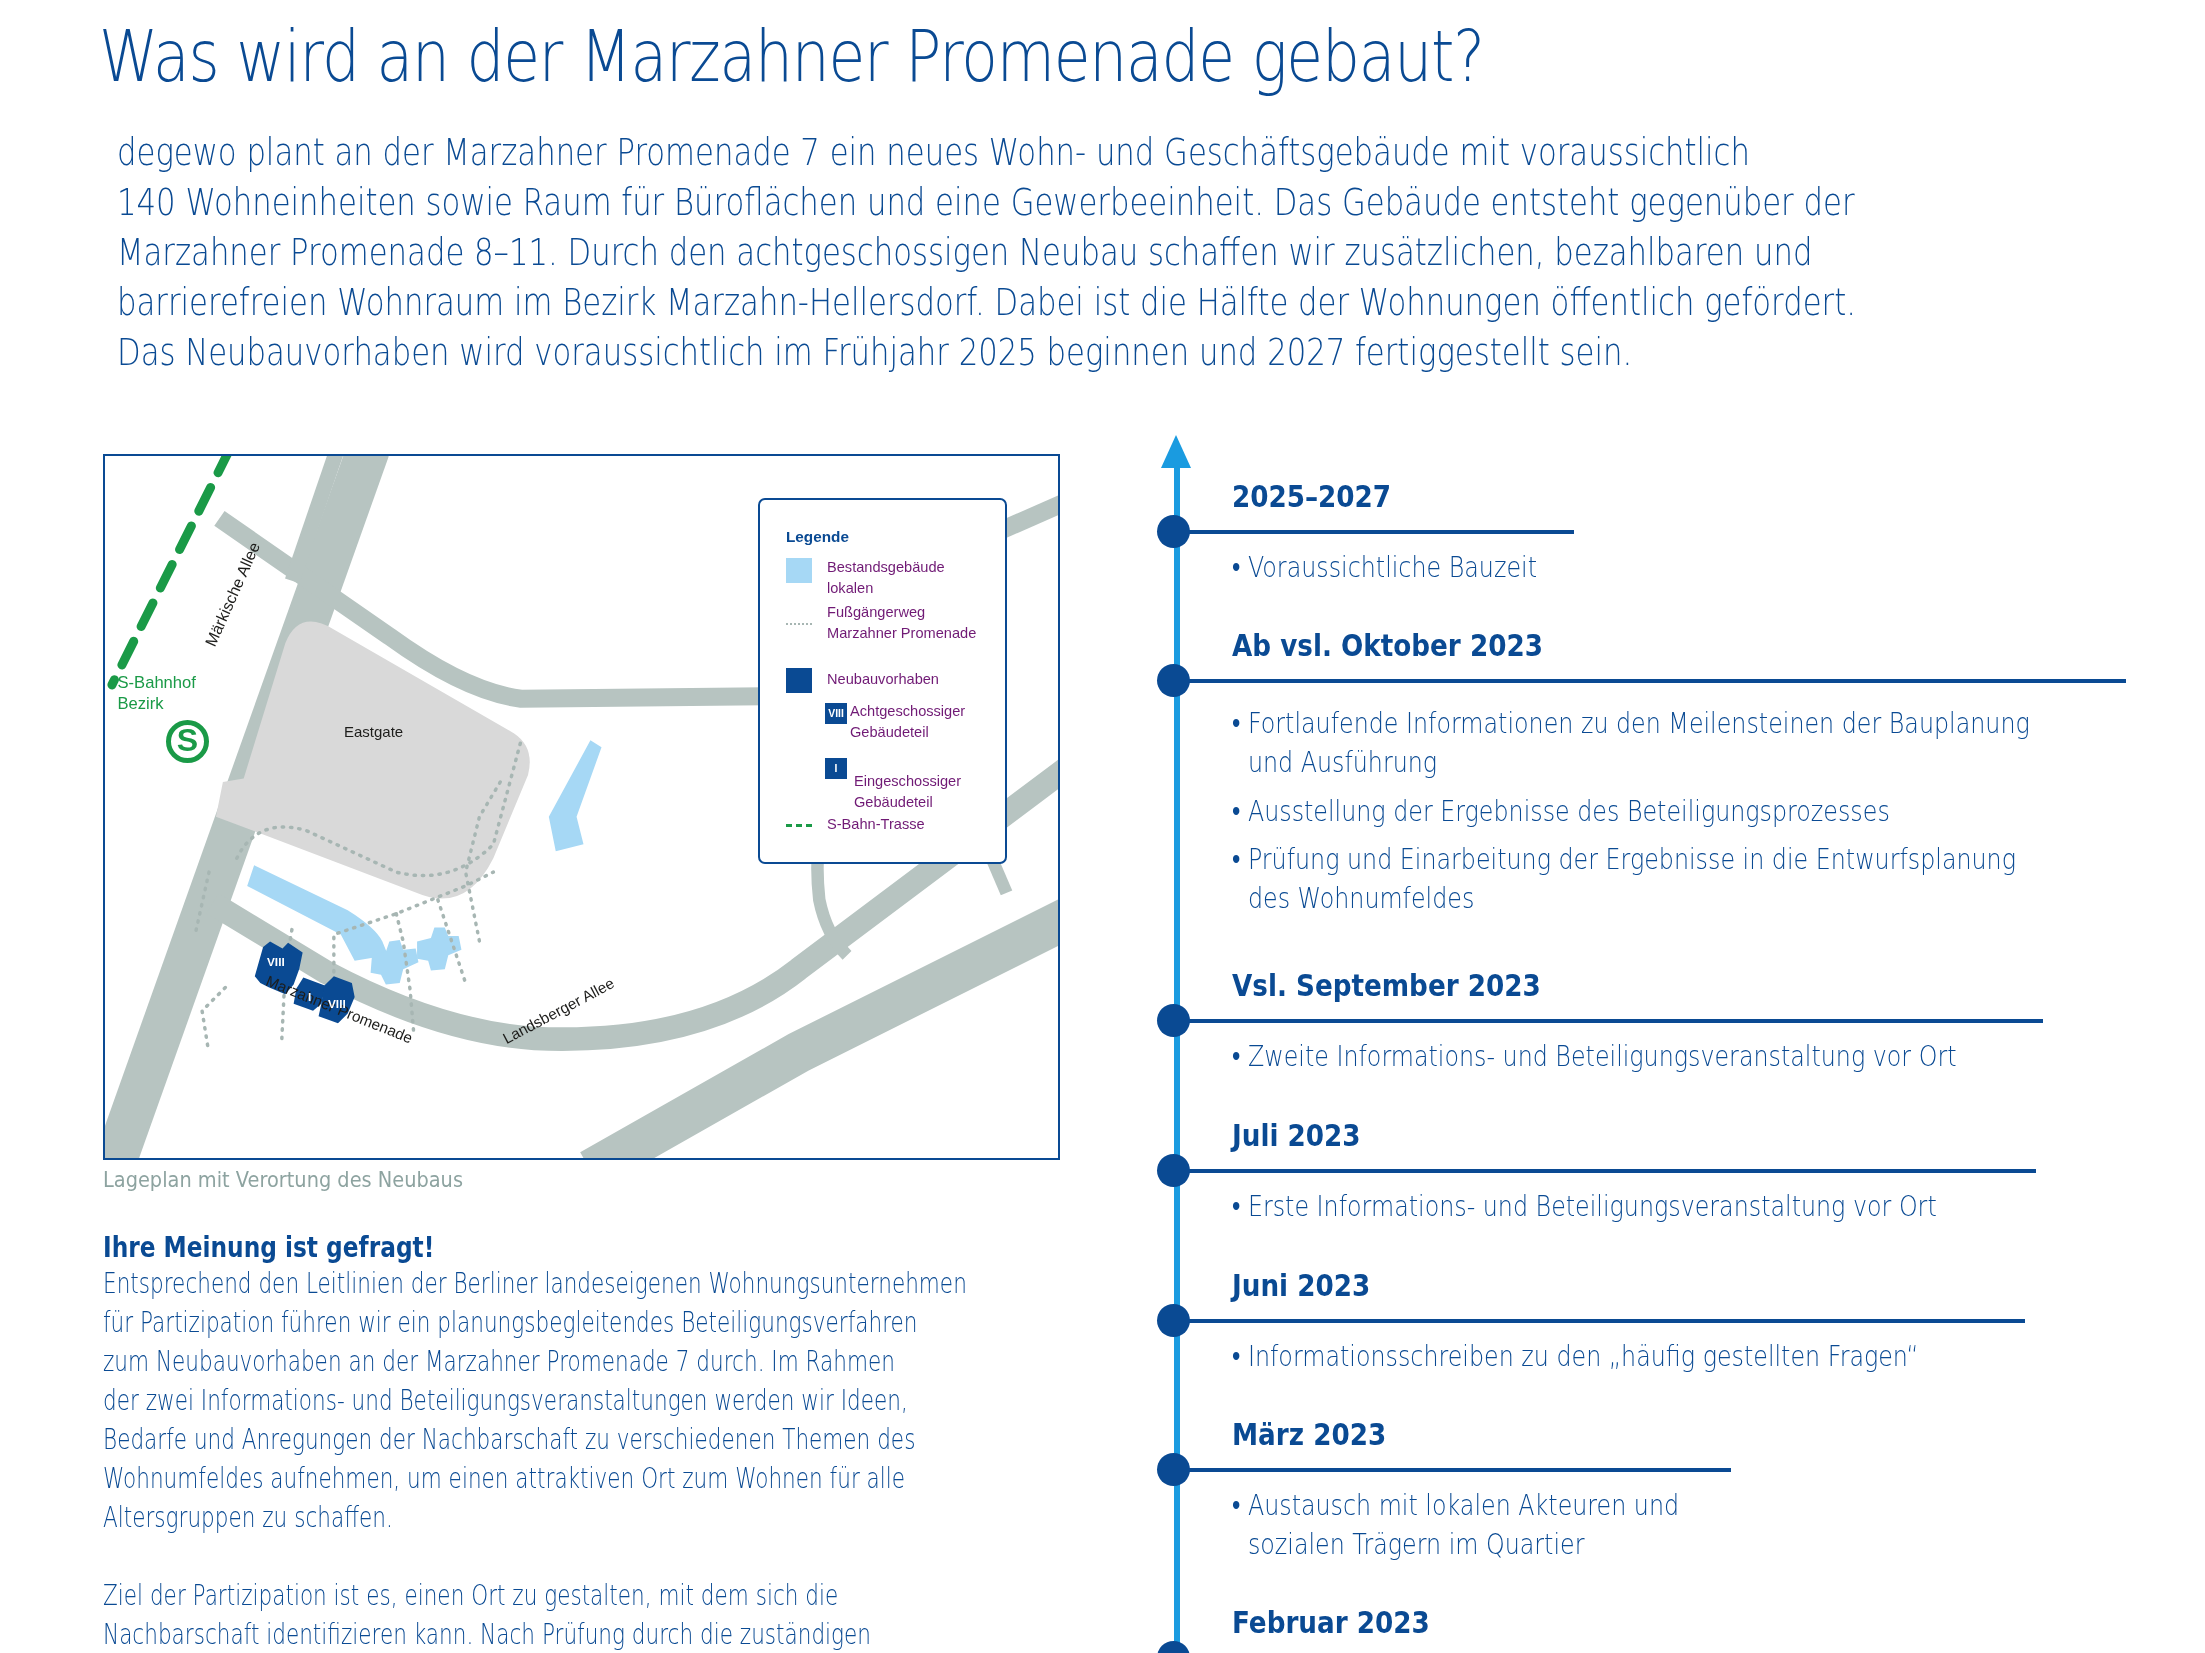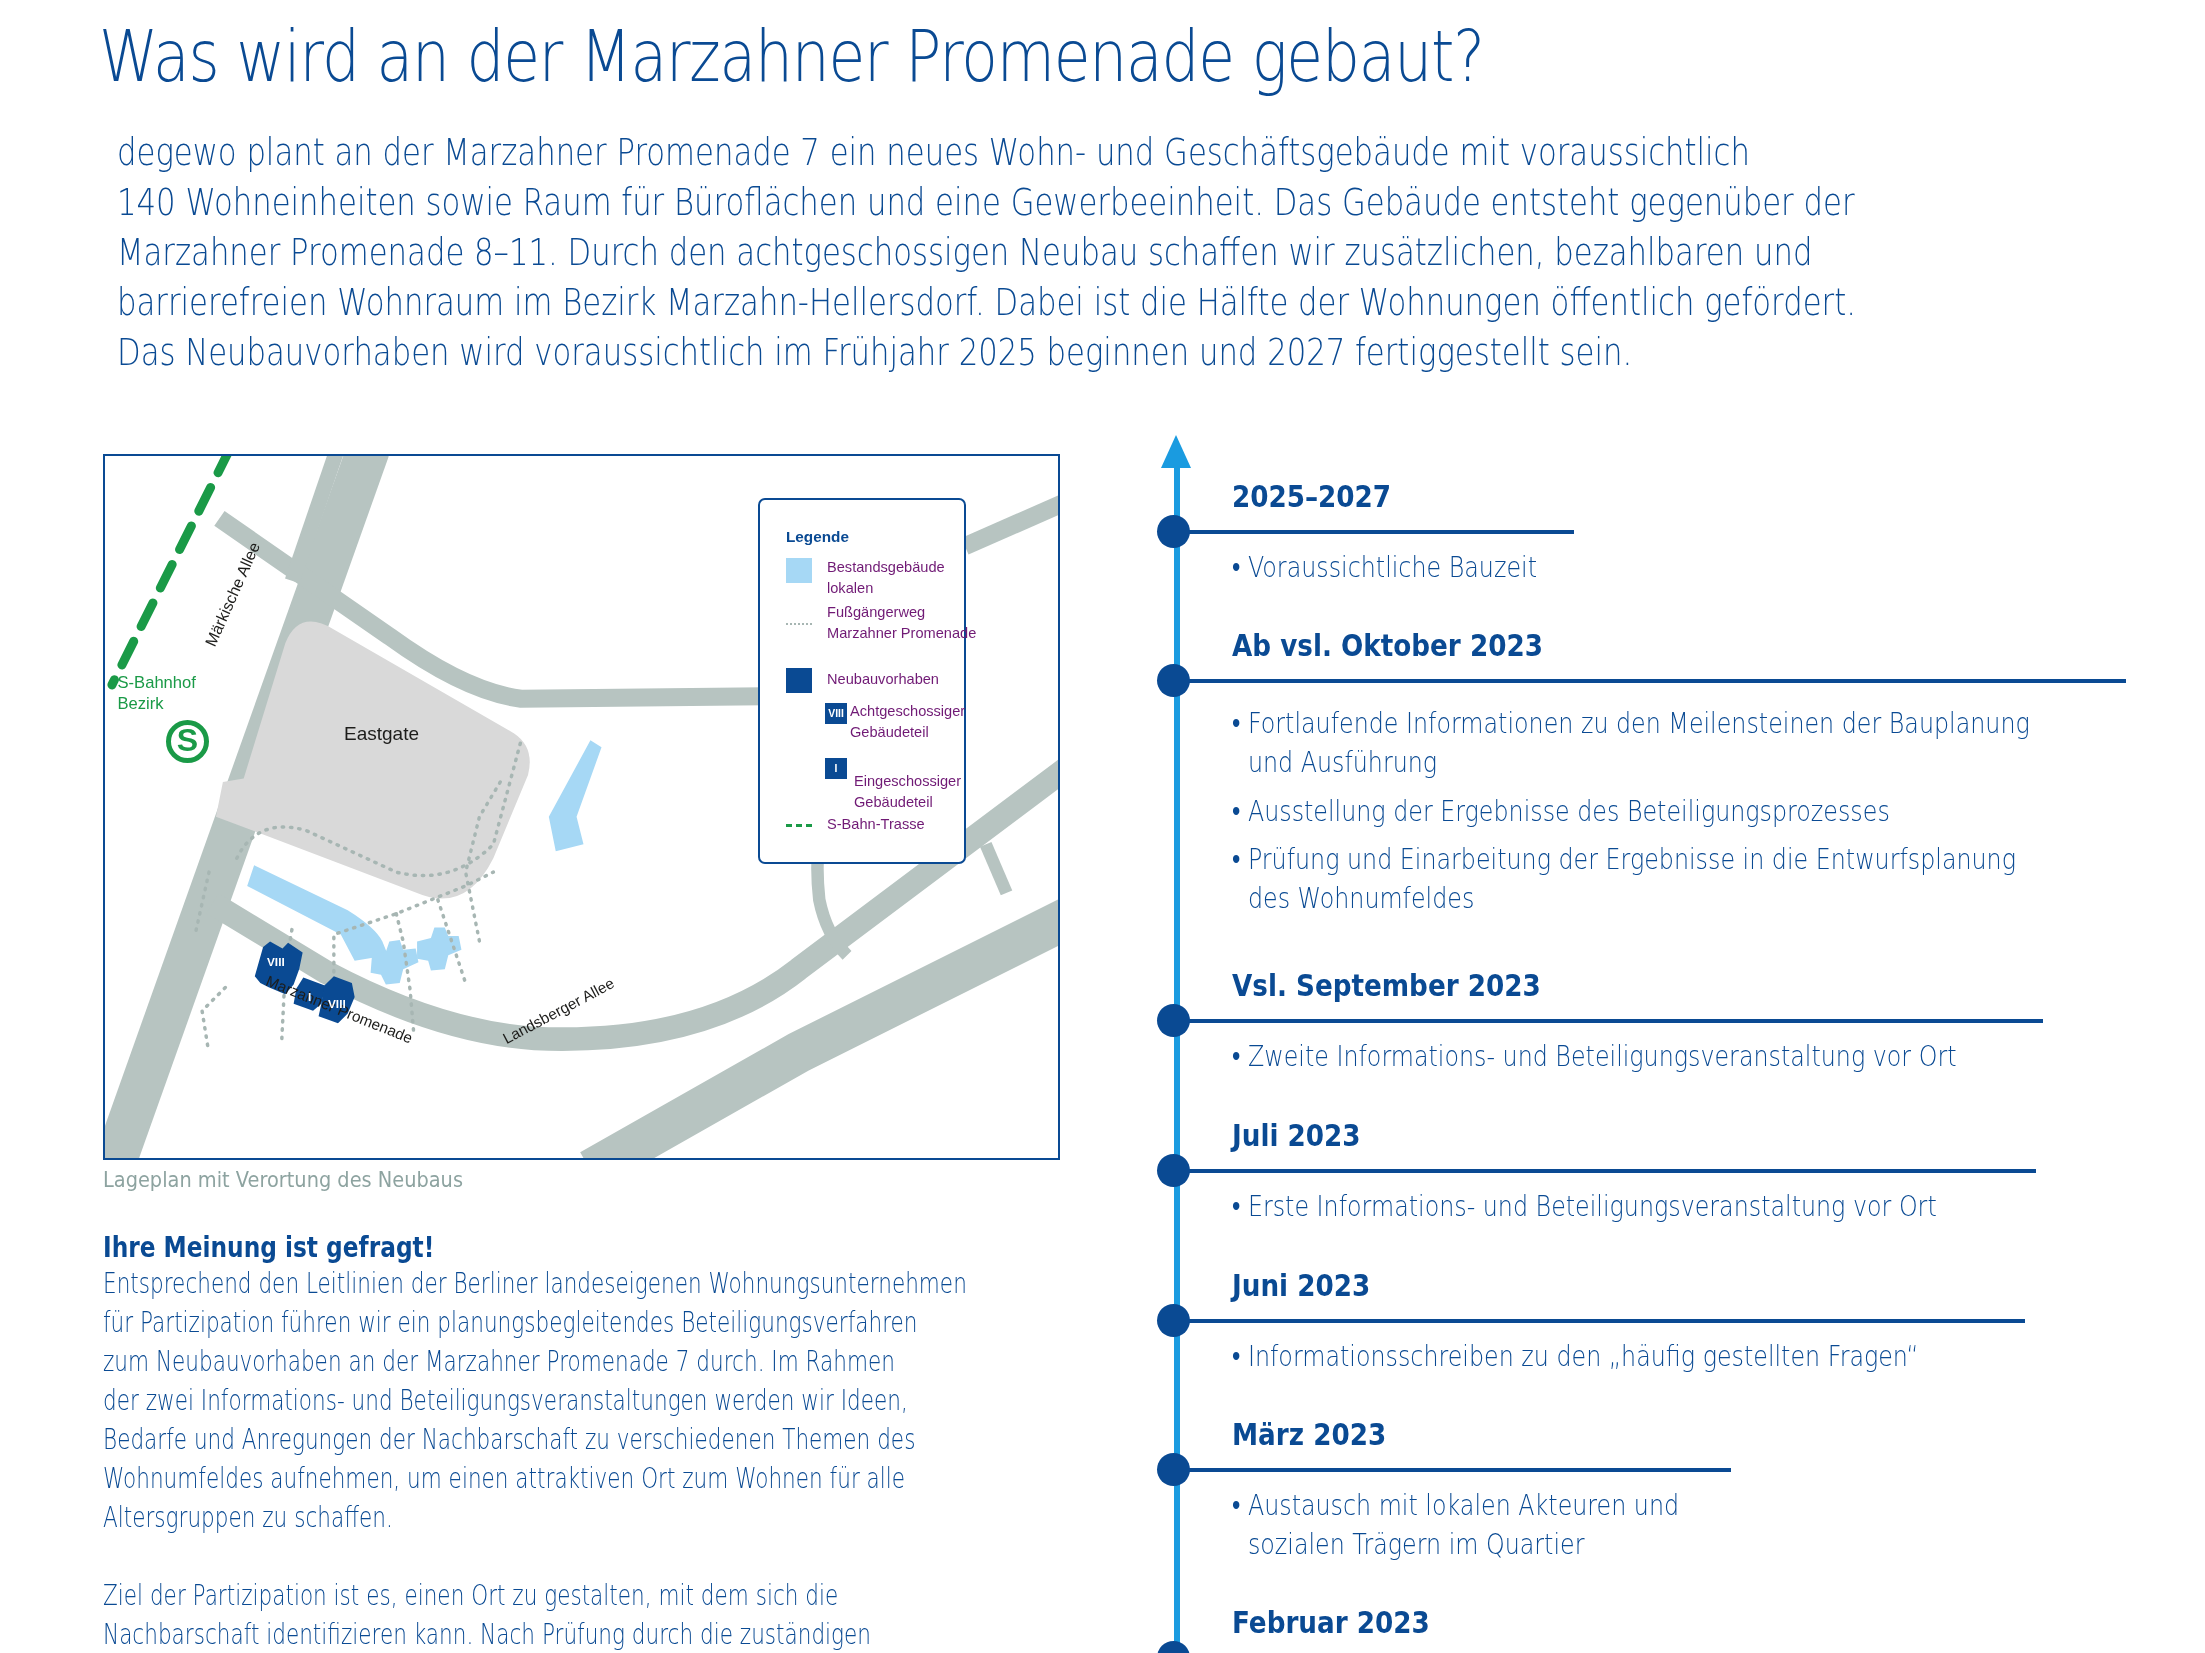--- a/index.html
+++ b/index.html
@@ -9,21 +9,21 @@
   #title { left:99px; top:14px; font-size:72px; font-weight:300; letter-spacing:-1.4px;
            color:#0a4a93; white-space:nowrap; font-family:"DejaVu Sans", sans-serif; transform:scaleX(0.83); transform-origin:left top; }
   #intro { left:103px; top:128px; width:2081px;margin-left:14px; }
   #intro .line { font-size:37px; line-height:50px; white-space:nowrap; font-family:"DejaVu Sans", sans-serif; font-weight:300;
                  transform:scaleX(0.83); transform-origin:left top; height:50px; }
   
   #map { left:103px; top:454px; width:957px; height:706px; border:2.1px solid #0a4a93; box-sizing:border-box; overflow:hidden; background:#fff; }
   #map svg { position:absolute; left:0; top:0; }
   #caption { left:103px; top:1167px; font-size:22px; color:#8da3a0; font-family:"DejaVu Sans", sans-serif; transform:scaleX(0.88); transform-origin:left top; white-space:nowrap; }
   
-  #legend { left:758px; top:498px; width:208px; height:366px; border:2.1px solid #0a4a93; border-radius:7px; background:#fff; box-sizing:border-box; }
+  #legend { left:758px; top:498px; width:249px; height:366px; border:2.1px solid #0a4a93; border-radius:7px; background:#fff; box-sizing:border-box; }
   #legend .lt { position:absolute; left:26px; top:28px; font-size:15.3px; font-weight:bold; color:#0a4a93; }
   #legend .row { position:absolute; font-size:14.6px; line-height:21px; color:#701a75; white-space:nowrap; }
   #legend .sw { position:absolute; }
   
   #part { left:103px; top:1231px; width:1041px; }
   #part h3 { margin:0; font-size:28.4px; font-weight:bold; color:#0a4a93; font-family:"DejaVu Sans", sans-serif; transform:scaleX(0.82); transform-origin:left top; white-space:nowrap; height:33px; }
   #part .pl { font-size:28.4px; line-height:39px; height:39px; white-space:nowrap; font-family:"DejaVu Sans", sans-serif; font-weight:300; transform:scaleX(0.76); transform-origin:left top; }
   
   #axis { left:1174px; top:458px; width:5.5px; height:1196px; background:#1a9be0; }
   #arrow { left:1161px; top:435px; width:0; height:0; border-left:15.3px solid transparent; border-right:15.3px solid transparent; border-bottom:33px solid #1a9be0; }
@@ -97,21 +97,21 @@
   </svg>
 
   <div class="abs" style="left:12.5px; top:216px; font-size:16.6px; color:#1a9a47; line-height:21px;">
     <div>S-Bahnhof</div>
     <div>Bezirk</div>
   </div>
   <div class="abs" style="left:61px; top:264px; width:43px; height:43px; border:5.5px solid #1a9a47; border-radius:50%; box-sizing:border-box; background:#fff; text-align:center; line-height:30.5px; font-size:32px; font-weight:bold; color:#1a9a47;">
     <span>S</span>
   </div>
   <div class="abs" style="left:104px; top:104px; font-size:16px; color:#1d1d1b; transform:rotate(-66deg); transform-origin:left top; white-space:nowrap; top:186px; left:97px;">Märkische Allee</div>
-  <div class="abs" style="left:239px; top:267px; font-size:19px; color:#1d1d1b;">Eastgate</div>
+  <div class="abs" style="left:239px; top:267px; font-size:15px; color:#1d1d1b;">Eastgate</div>
   <div class="abs" style="left:165px; top:516px; font-size:15.3px; color:#1d1d1b; transform:rotate(22deg); transform-origin:left top; white-space:nowrap;">Marzahner Promenade</div>
   <div class="abs" style="left:395px; top:576px; font-size:15.3px; color:#1d1d1b; transform:rotate(-28deg); transform-origin:left top; white-space:nowrap;">Landsberger Allee</div>
   <div class="abs" style="left:162px; top:499px; font-size:11.8px; font-weight:bold; color:#fff;">VIII</div>
   <div class="abs" style="left:203px; top:534px; font-size:11.8px; font-weight:bold; color:#fff;">I</div>
   <div class="abs" style="left:223px; top:541px; font-size:11.8px; font-weight:bold; color:#fff;">VIII</div>
 </div>
 
 <div id="legend" class="abs">
   <div class="lt">Legende</div>
   <div class="sw" style="left:26px; top:58px; width:26px; height:25px; background:#a6d8f5;"></div>

